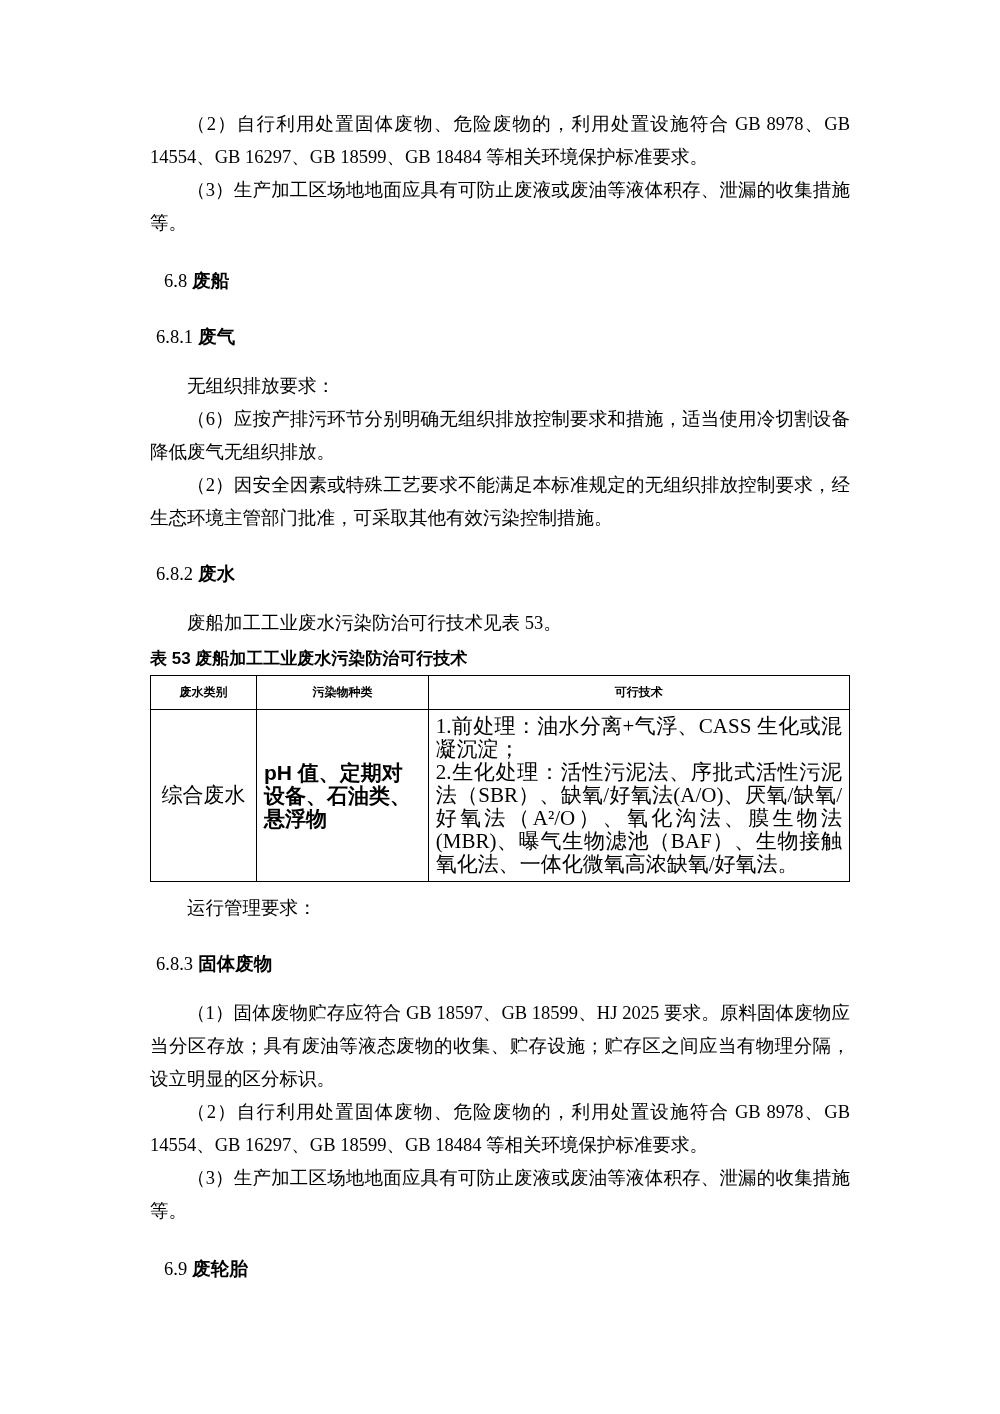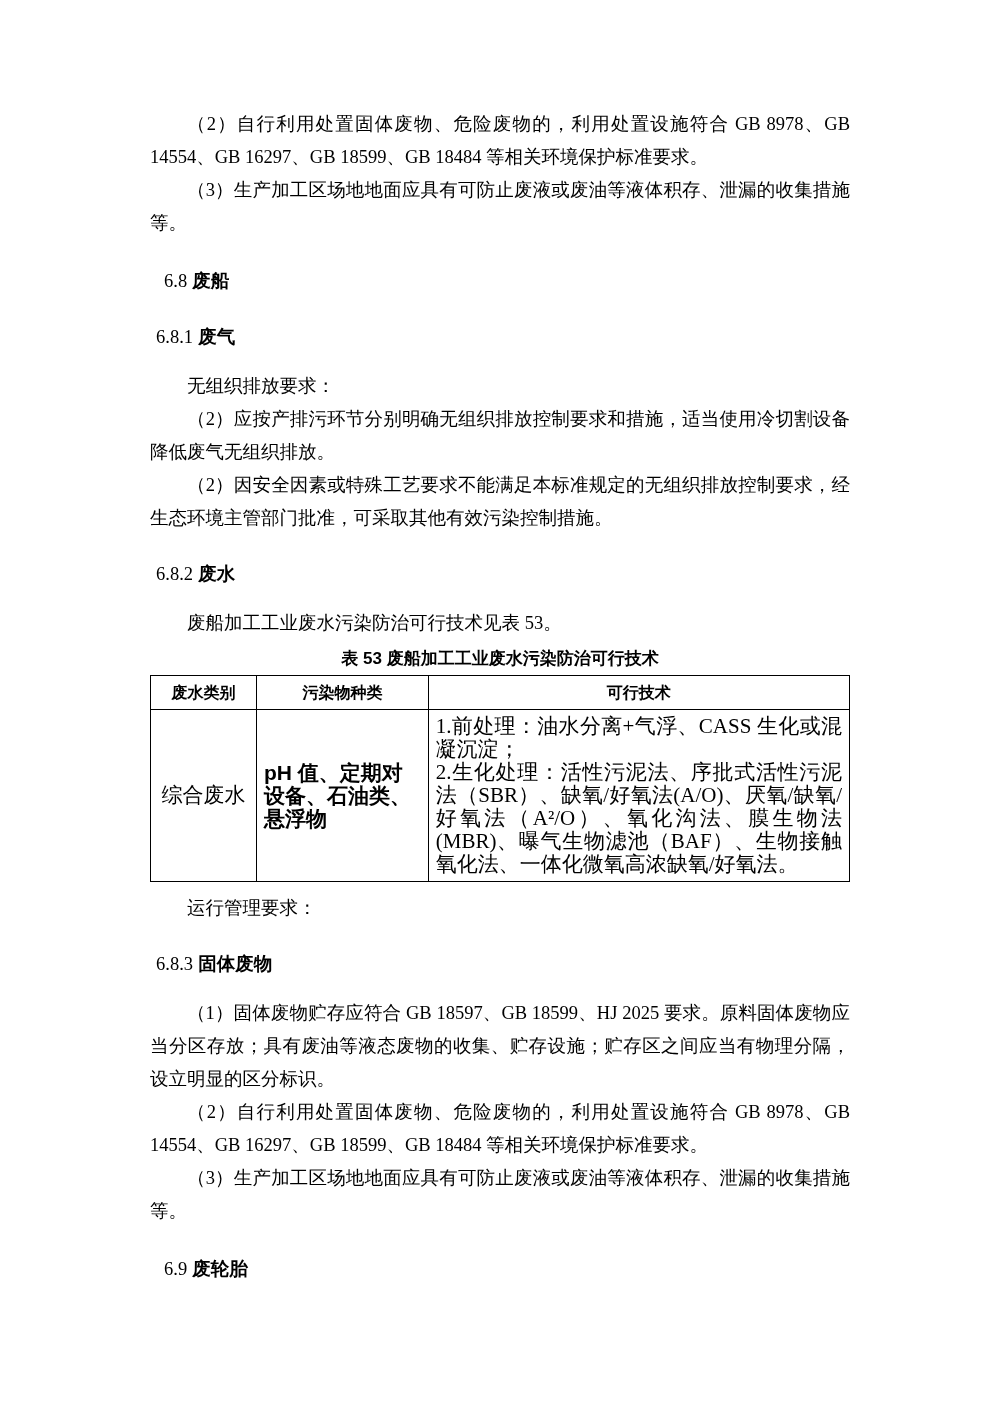--- a/index.html
+++ b/index.html
@@ -46,21 +46,21 @@
     margin-top: 22px;
     margin-bottom: 16px;
     padding-left: 6px;
   }
   .h-num {
     font-weight: normal;
     font-family: "Liberation Serif", "DejaVu Serif", serif;
   }
   .gap-sm { height: 10px; }
   .table-title {
-    text-align: center;
+    text-align: left;
     font-family: "Liberation Sans", "DejaVu Sans", sans-serif;
     font-weight: bold;
     font-size: 17px;
     line-height: 26px;
     margin: 6px 0 3px 0;
   }
   table.doc-table {
     border-collapse: collapse;
     width: 100%;
     table-layout: fixed;
@@ -70,21 +70,21 @@
     border: 1px solid #000000;
     padding: 5px 7px;
     font-size: 21px;
     line-height: 23px;
     vertical-align: middle;
   }
   table.doc-table th {
     text-align: center;
     font-family: "Liberation Sans", "DejaVu Sans", sans-serif;
     font-weight: bold;
-    font-size: 16px;
+    font-size: 12px;
   }
   td.cat-cell {
     text-align: center;
     font-size: 16px;
   }
   td.pol-cell {
     font-family: "Liberation Sans", "DejaVu Sans", sans-serif;
     font-size: 15.5px;
     font-weight: bold;
     text-align: left;
@@ -110,21 +110,21 @@
     <span class="h-num">6.8</span>
     <span>废船</span>
   </h2>
 
   <h3 class="heading h-l3">
     <span class="h-num">6.8.1</span>
     <span>废气</span>
   </h3>
 
   <p class="para indent">无组织排放要求：</p>
-  <p class="para indent">（2）应按产排污环节分别明确无组织排放控制要求和措施，适当使用冷切割设备降低废气无组织排放。</p>
+  <p class="para indent">（6）应按产排污环节分别明确无组织排放控制要求和措施，适当使用冷切割设备降低废气无组织排放。</p>
   <p class="para indent">（2）因安全因素或特殊工艺要求不能满足本标准规定的无组织排放控制要求，经生态环境主管部门批准，可采取其他有效污染控制措施。</p>
 
   <h3 class="heading h-l3">
     <span class="h-num">6.8.2</span>
     <span>废水</span>
   </h3>
 
   <p class="para indent">废船加工工业废水污染防治可行技术见表 53。</p>
 
   <div class="table-title">表 53  废船加工工业废水污染防治可行技术</div>

